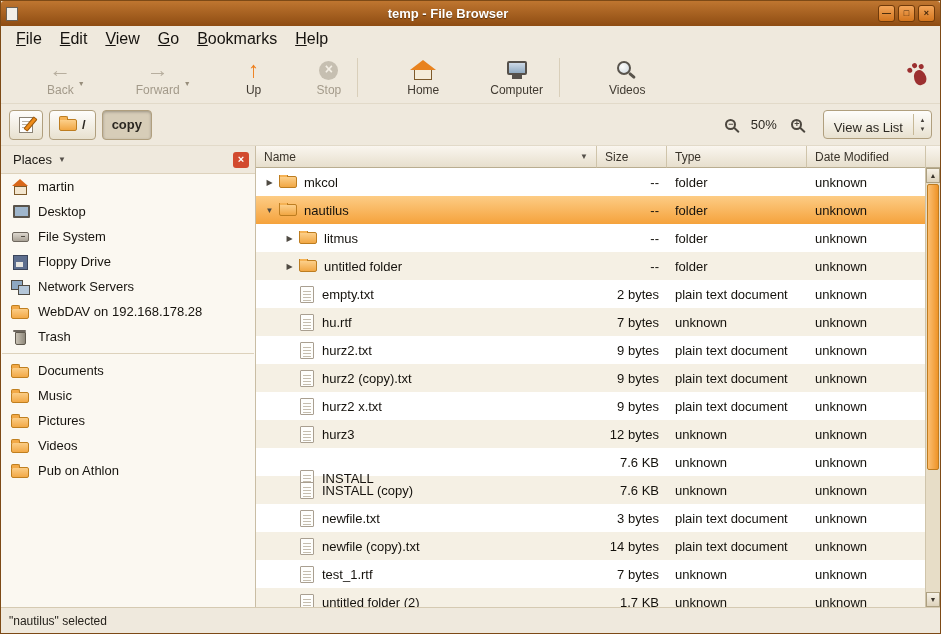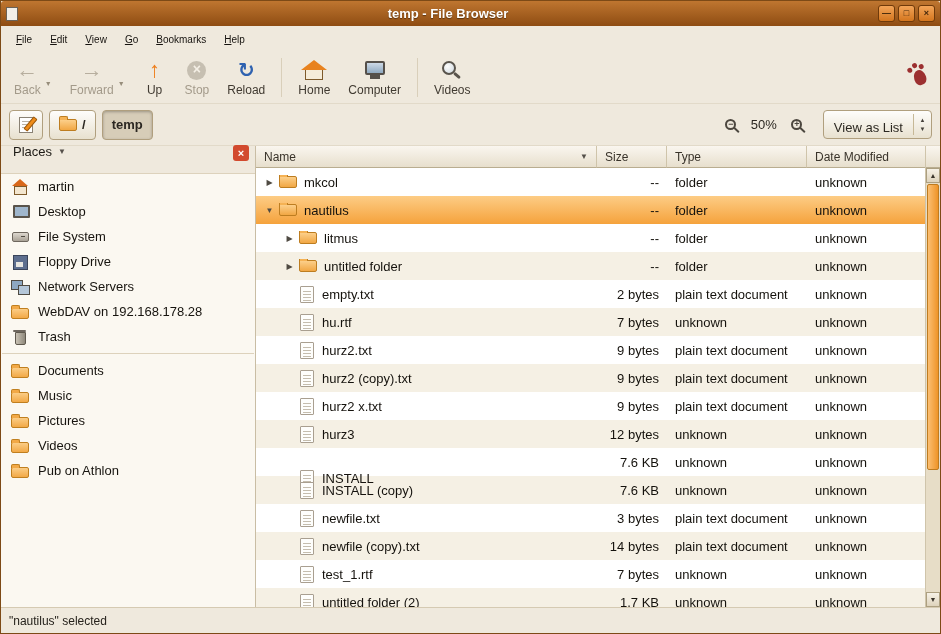--- a/index.html
+++ b/index.html
@@ -7,30 +7,30 @@
 .window{width:941px;height:634px;display:flex;flex-direction:column;border:1px solid #7d4a16;background:#efe9dd;overflow:hidden;}
 
 
 .titlebar{height:25px;flex:none;display:flex;align-items:center;gap:6px;padding:0 5px;background:linear-gradient(#bf7630,#8e4c12);border-radius:3px 3px 0 0;}
 .app-icon{width:12px;height:14px;background:#f2efe9;border:1px solid #6b6257;flex:none;}
 .title{flex:1;text-align:center;color:#fff;font-weight:bold;font-size:13px;text-shadow:0 1px 1px rgba(0,0,0,.45);white-space:nowrap;overflow:hidden;}
 .winbtns{display:flex;gap:3px;flex:none;}
 .wbtn{width:17px;height:17px;border-radius:3px;border:1px solid #6f3a0a;background:linear-gradient(#f2a458,#d4761e);color:#42260a;font-size:9px;font-weight:bold;display:flex;align-items:center;justify-content:center;line-height:1;}
 
 
-.menubar{height:26px;flex:none;display:flex;align-items:center;padding:0 6px;font-size:10px;color:#16130f;background:#efe9dd;}
+.menubar{height:26px;flex:none;display:flex;align-items:center;padding:0 6px;font-size:16px;color:#16130f;background:#efe9dd;}
 .menu-item{padding:4px 9px;cursor:default;}
 .mn{text-decoration:underline;}
 
 
 .toolbar{height:52px;flex:none;display:flex;align-items:center;padding:0 4px;border-bottom:1px solid #e2dac9;background:#efe9dd;}
 .tgroups{display:flex;align-items:stretch;height:100%;}
 .tbtn{display:flex;align-items:center;padding:2px 9px;margin:3px 0;border-radius:4px;color:#403a31;font-size:12px;}
 .tbtn.disabled{color:#a39a8a;}
-.tcol{display:flex;flex-direction:column;align-items:center;gap:1px;}
+.tcol{display:flex;flex-direction:column;align-items:center;gap:1px;margin-left:33px;}
 .ticon{height:23px;min-width:24px;display:flex;align-items:center;justify-content:center;}
 .ticon span{line-height:1;display:block;}
 .tlabel{white-space:nowrap;}
 .tdrop{font-size:7px;color:#978d7b;margin-left:4px;margin-top:12px;}
 .tsep{width:1px;background:#d9cfba;margin:6px 7px;}
 .i-back::before{content:"←";font-size:22px;font-weight:bold;color:#b7ae9e;}
 .i-forward::before{content:"→";font-size:22px;font-weight:bold;color:#b7ae9e;}
 .i-up::before{content:"↑";font-size:22px;font-weight:bold;color:#ee7f1c;}
 .i-stop{width:19px;height:19px;border-radius:50%;background:#c6bfb1;position:relative;}
 .i-stop::before{content:"×";position:absolute;left:50%;top:50%;transform:translate(-50%,-54%);color:#f4efe5;font-size:14px;font-weight:bold;}
@@ -62,21 +62,21 @@
 .mag.minus::before{content:"−";}
 .mag.plus::before{content:"+";}
 .combo{height:29px;border:1px solid #b09f7e;border-radius:4px;background:linear-gradient(#fefdfb,#e8e1cf);display:flex;align-items:stretch;margin-left:8px;}
 .combo-label{display:flex;align-items:center;padding:16px 10px;font-size:13px;color:#2c2822;}
 .combo-sep{width:1px;background:#c6b896;margin:3px 0;}
 .combo-arrows{width:17px;display:flex;flex-direction:column;align-items:center;justify-content:center;font-size:6px;color:#45403a;line-height:1.5;}
 
 
 .bodyarea{flex:1;min-height:0;display:flex;}
 .sidebar{width:255px;flex:none;background:#fbf8f1;border-right:1px solid #c9bda4;display:flex;flex-direction:column;}
-.side-header{height:28px;flex:none;display:flex;align-items:flex-end;justify-content:space-between;padding:0 6px 12px 8px;background:#efe9dd;border-bottom:1px solid #ddd2bc;}
+.side-header{height:28px;flex:none;display:flex;align-items:center;justify-content:space-between;padding:0 6px 0 8px;background:#efe9dd;border-bottom:1px solid #ddd2bc;}
 .side-title{display:flex;align-items:center;gap:6px;font-size:13px;color:#1d1a15;padding:2px 4px;}
 .side-arrow{font-size:8px;color:#55504a;}
 .side-close{width:16px;height:16px;border-radius:3px;background:#d24a2e;color:#fff;font-size:11px;font-weight:bold;display:flex;align-items:center;justify-content:center;line-height:1;}
 .side-item{height:25px;display:flex;align-items:center;gap:9px;padding:0 10px;font-size:13px;color:#17140f;}
 .side-sep{height:1px;background:#ddd2bc;margin:4px 1px;}
 .si{width:18px;height:17px;position:relative;flex:none;}
 .si-home::before{content:"";position:absolute;left:3px;top:8px;width:11px;height:7px;background:#f3e6cf;border:1px solid #7e5a2a;}
 .si-home::after{content:"";position:absolute;left:1px;top:1px;border-left:8px solid transparent;border-right:8px solid transparent;border-bottom:7px solid #d9681a;}
 .si-desktop::before{content:"";position:absolute;left:2px;top:2px;width:13px;height:9px;border:2px solid #59534a;background:#9fb6cc;border-radius:1px;}
 .si-desktop::after{content:"";position:absolute;left:6px;top:13px;width:6px;height:2px;background:#59534a;}
@@ -175,28 +175,20 @@
           </div>
         </div>
         <div class="tbtn disabled">
           <div class="tcol">
             <span class="ticon">
               <span class="i-stop"></span>
             </span>
             <span class="tlabel">Stop</span>
           </div>
         </div>
-        <div class="tbtn">
-          <div class="tcol">
-            <span class="ticon">
-              <span class="i-reload"></span>
-            </span>
-            <span class="tlabel">Reload</span>
-          </div>
-        </div>
         <div class="tsep"></div>
         <div class="tbtn">
           <div class="tcol">
             <span class="ticon">
               <span class="i-home"></span>
             </span>
             <span class="tlabel">Home</span>
           </div>
         </div>
         <div class="tbtn">
@@ -224,21 +216,21 @@
 
   <div class="locbar">
     <div class="loc-btn">
       <span class="note-icon"></span>
     </div>
     <div class="loc-btn">
       <span class="fi-folder"></span>
       <span>/</span>
     </div>
     <div class="loc-btn active">
-      <span>temp</span>
+      <span>copy</span>
     </div>
     <div class="loc-spacer"></div>
     <div class="zoom-btn">
       <span class="mag minus"></span>
     </div>
     <span class="zoom-level">50%</span>
     <div class="zoom-btn">
       <span class="mag plus"></span>
     </div>
     <div class="combo">

